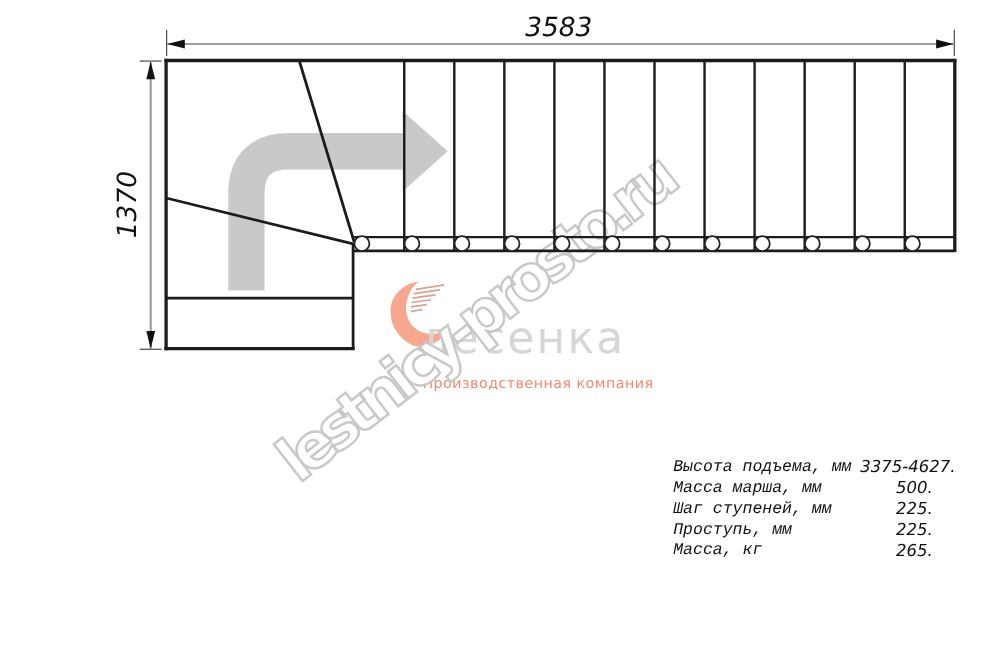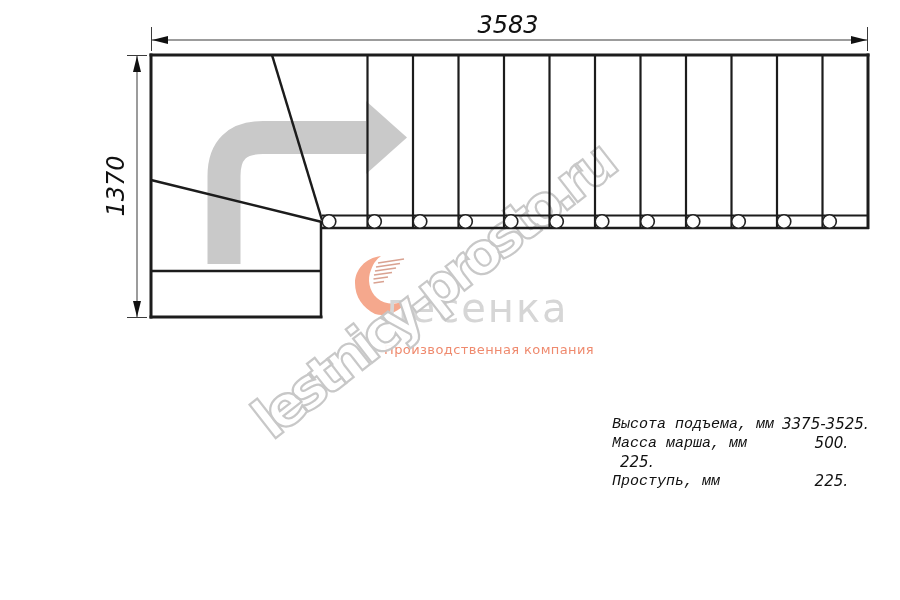--- a/index.html
+++ b/index.html
@@ -139,28 +139,33 @@
       <circle class="baluster" cx="693" cy="221.5" r="6.8"></circle>
       <circle class="baluster" cx="738.5" cy="221.5" r="6.8"></circle>
       <circle class="baluster" cx="784" cy="221.5" r="6.8"></circle>
       <circle class="baluster" cx="829.5" cy="221.5" r="6.8"></circle>
     </g>
   </svg>
 
   <div class="spec-table">
     <div class="spec-row">
       <span class="spec-label">Высота подъема, мм</span>
-      <span class="spec-value">3375-3525.</span>
+      <span class="spec-value">3375-4627.</span>
     </div>
     <div class="spec-row">
       <span class="spec-label">Масса марша, мм</span>
       <span class="spec-value">500.</span>
     </div>
     <div class="spec-row">
+      <span class="spec-label">Шаг ступеней, мм</span>
       <span class="spec-value">225.</span>
     </div>
     <div class="spec-row">
       <span class="spec-label">Проступь, мм</span>
       <span class="spec-value">225.</span>
     </div>
+    <div class="spec-row">
+      <span class="spec-label">Масса, кг</span>
+      <span class="spec-value">265.</span>
+    </div>
   </div>
 
 </div>
 
 </body></html>

